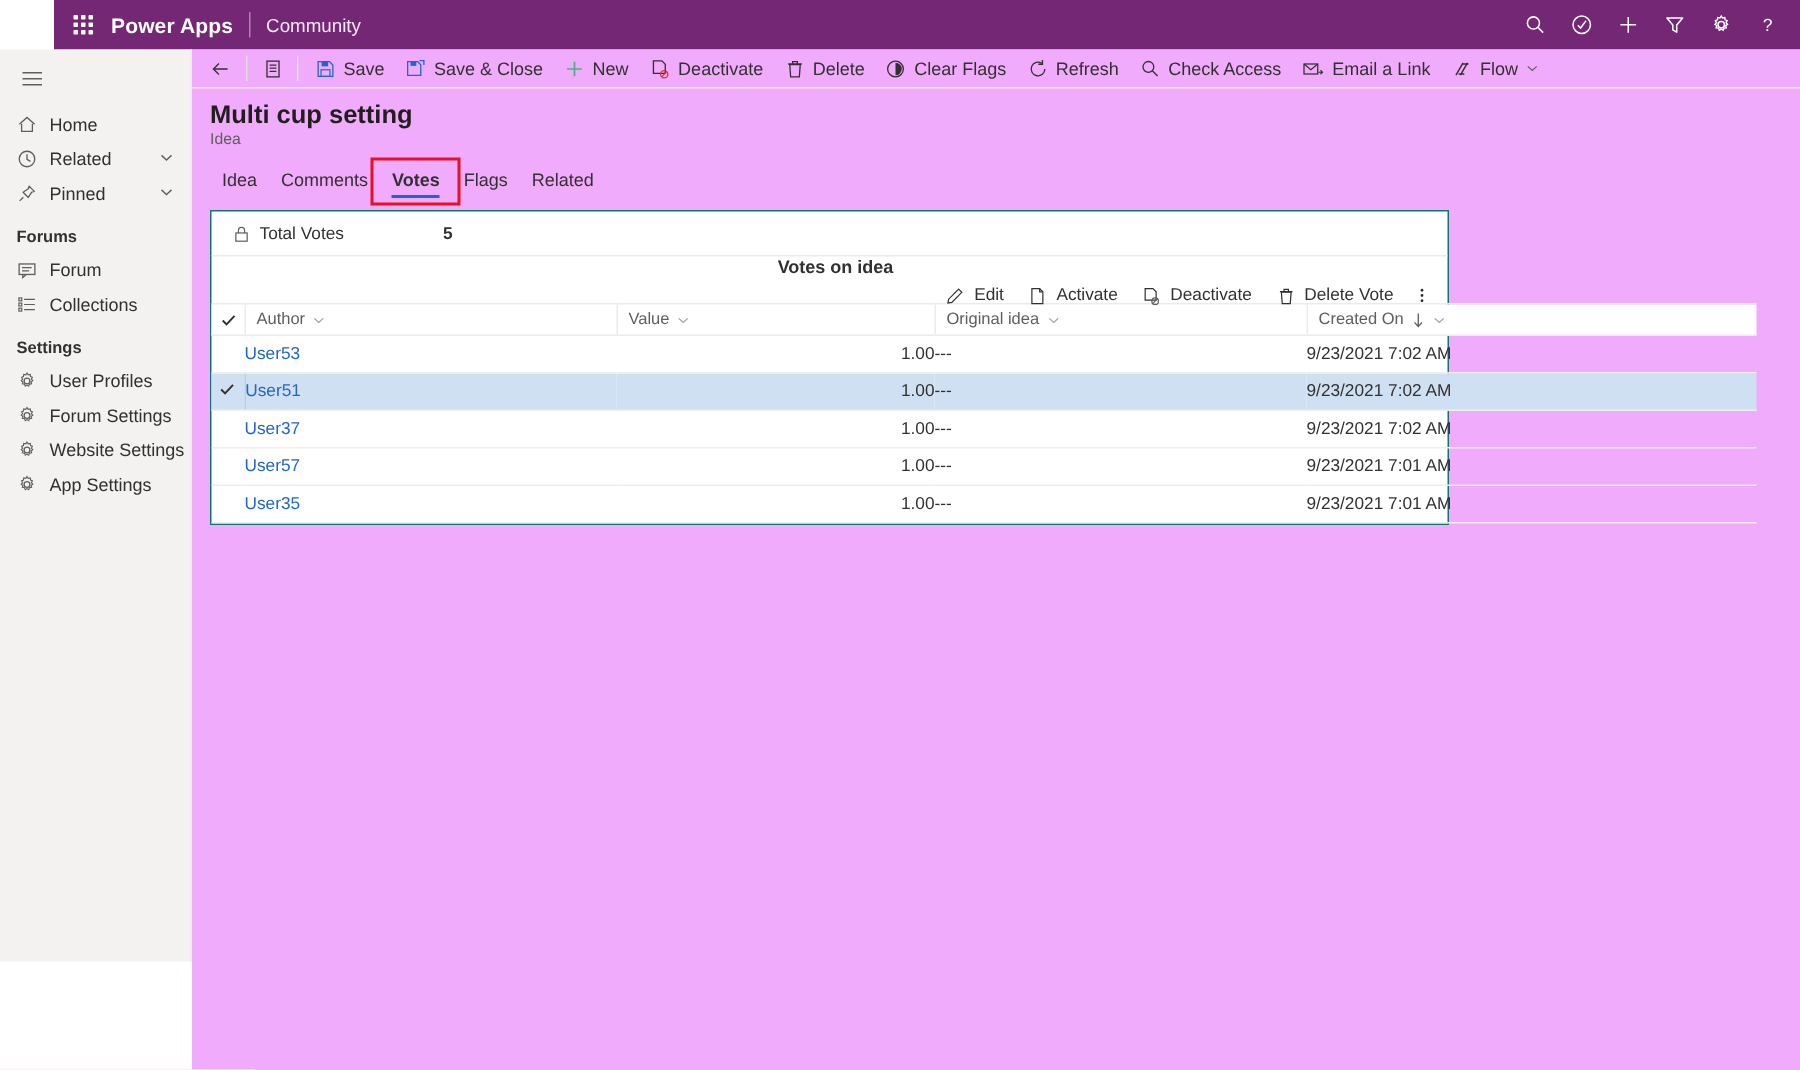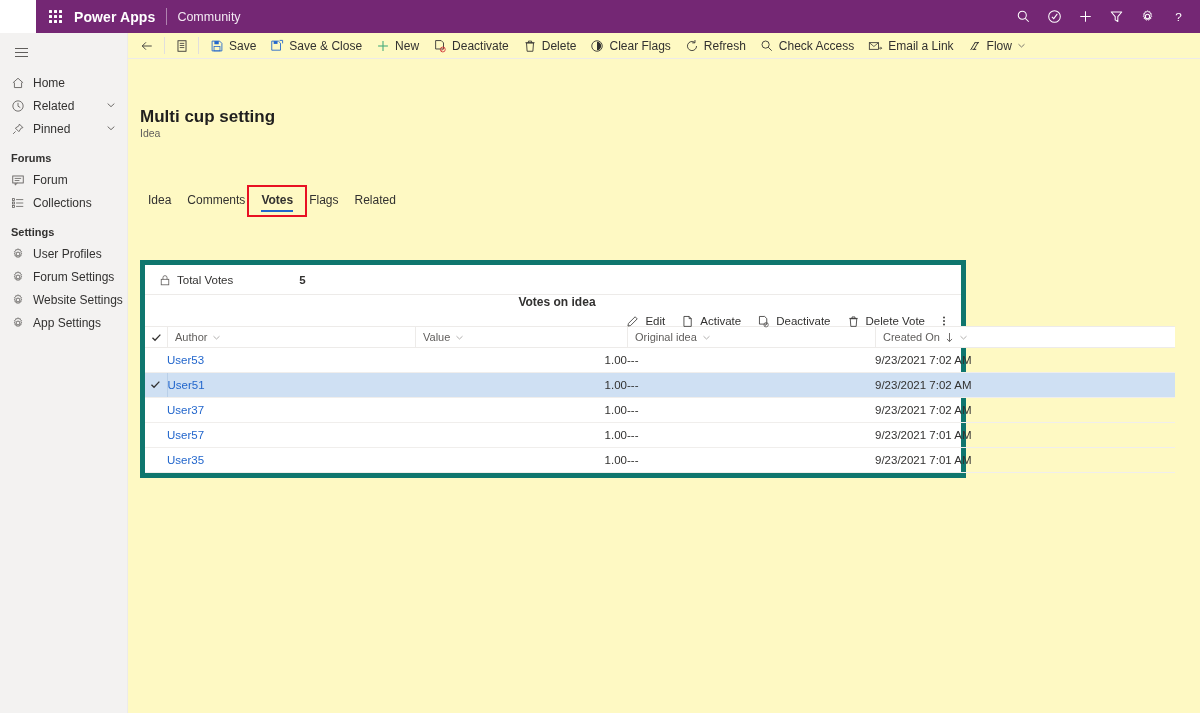--- a/index.html
+++ b/index.html
@@ -64,21 +64,21 @@
     letter-spacing: .3px;
   }
 
   
   .body-wrap { display: flex; width: 1200px; height: 680px; }
 
   
   .sidebar {
     width: 128px; min-width: 128px;
     background: #f3f2f1;
-    height: 680px;
+    height: 608px;
     border-right: 1px solid #edebe9;
     padding-top: 2px;
     position: relative;
   }
   .hamburger {
     width: 38px; height: 28px;
     display: flex; align-items: center; justify-content: center;
     cursor: pointer; margin: 3px 0 6px 2px;
   }
   .hamburger div { width: 13px; }
@@ -104,24 +104,23 @@
     position: absolute; right: 11px; top: 50%; transform: translateY(-50%);
     color: #605e5c;
   }
   .nav-group {
     font-size: 11px; font-weight: bold; color: #323130;
     padding: 11px 0 5px 11px;
   }
 
   
   .main {
-    flex: 1; height: 680px; background: #fef9c3;
+    flex: 1; height: 680px; background: #f0abfc;
     display: flex; flex-direction: column;
     position: relative;
-    gap: 40px;
   }
 
   
   .cmdbar {
     height: 26px; display: flex; align-items: center;
     padding: 0 6px; border-bottom: 1px solid #edebe9;
     margin-top: 0; flex-shrink: 0;
   }
   .cmd-back {
     width: 26px; height: 24px; display: flex; align-items: center; justify-content: center;
@@ -164,21 +163,21 @@
   
   .content-scroll {
     flex: 1; overflow: hidden; position: relative;
     padding: 0; display: flex;
   }
   .content-inner { flex: 1; padding: 8px 0 0 0; }
 
   .panel {
     background: #ffffff;
     margin: 0 28px 0 12px;
-    border: 5px solid #0f766e;
+    border: 1px solid #0f766e;
     width: 826px;
   }
   .totalrow {
     height: 30px; display: flex; align-items: center;
     padding: 0 14px; border-bottom: 1px solid #edebe9;
   }
   .total-lock { display: flex; align-items: center; margin-right: 6px; color: #605e5c; }
   .total-label { font-size: 11.5px; color: #323130; }
   .total-value { font-size: 11.5px; font-weight: bold; color: #323130; margin-left: 66px; }
 

